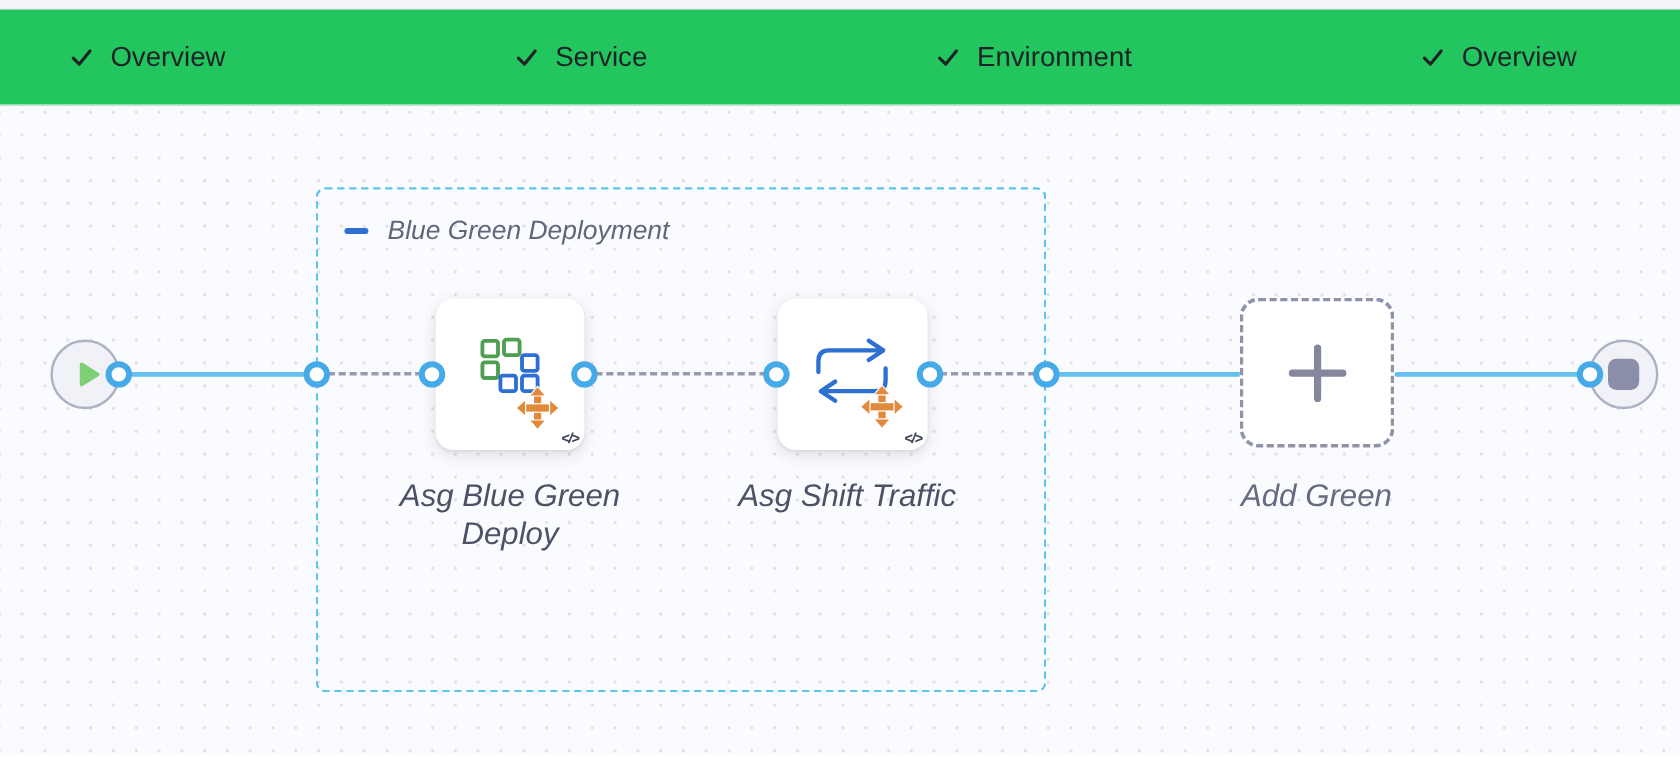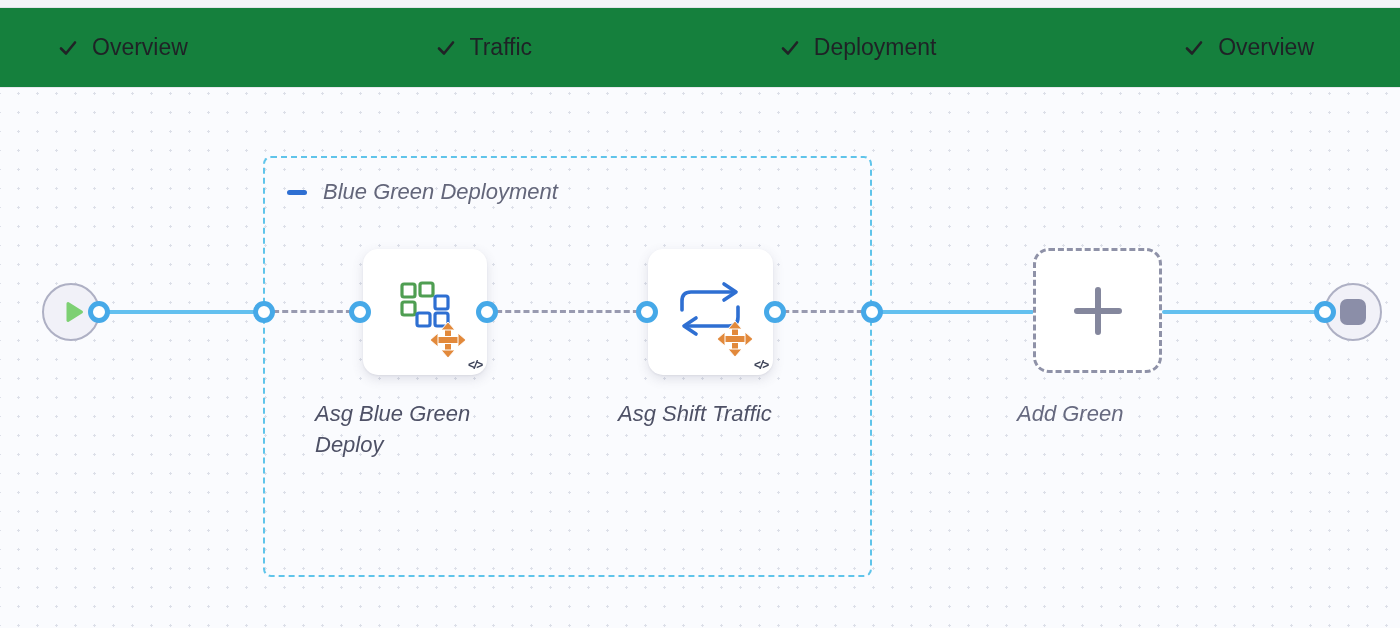--- a/index.html
+++ b/index.html
@@ -11,21 +11,21 @@
   }
 
   
   .top-strip {
     height: 8px;
     background: #f3f4f8;
     border-bottom: 1px solid #e2e3ea;
   }
   .tabbar {
     height: 80px;
-    background: #15803d;
+    background: #22c55e;
     border-bottom: 1px solid #e7e8ee;
     display: flex;
     align-items: stretch;
     justify-content: space-between;
     padding: 0 50px 0 22px;
   }
   .tab {
     position: relative;
     display: flex;
     align-items: center;
@@ -154,52 +154,53 @@
   .end-node { left: 1324px; }
   .stop-square {
     width: 26px; height: 26px;
     border-radius: 7px;
     background: #8b8ea8;
   }
 
   
   .node-label {
     position: absolute; top: 309px;
-    font-size: 22px;
+    font-size: 26px;
     line-height: 31px;
+    text-align: center;
     color: #4e5166;
     z-index: 4;
   }
   .label-step1 { left: 315px; width: 220px; }
-  .label-step2 { left: 618px; width: 220px; }
+  .label-step2 { left: 596px; width: 220px; }
   .label-addstep { left: 1017px; width: 160px; color: #676a80; }
 </style>
 </head>
 <body>
 
 <div class="top-strip"></div>
 
 <div class="tabbar">
   <div class="tab">
     <svg class="check-icon" viewBox="0 0 20 20">
         <path d="M3 10.5 L8 15.5 L17 4.5" fill="none" stroke="#202326" stroke-width="2.6" stroke-linecap="round" stroke-linejoin="round"></path>
       </svg>
     <span class="tab-label">Overview</span>
   </div>
   <div class="tab">
     <svg class="check-icon" viewBox="0 0 20 20">
         <path d="M3 10.5 L8 15.5 L17 4.5" fill="none" stroke="#202326" stroke-width="2.6" stroke-linecap="round" stroke-linejoin="round"></path>
       </svg>
-    <span class="tab-label">Traffic</span>
-  </div>
-  <div class="tab">
-    <svg class="check-icon" viewBox="0 0 20 20">
-        <path d="M3 10.5 L8 15.5 L17 4.5" fill="none" stroke="#202326" stroke-width="2.6" stroke-linecap="round" stroke-linejoin="round"></path>
-      </svg>
-    <span class="tab-label">Deployment</span>
+    <span class="tab-label">Service</span>
+  </div>
+  <div class="tab">
+    <svg class="check-icon" viewBox="0 0 20 20">
+        <path d="M3 10.5 L8 15.5 L17 4.5" fill="none" stroke="#202326" stroke-width="2.6" stroke-linecap="round" stroke-linejoin="round"></path>
+      </svg>
+    <span class="tab-label">Environment</span>
   </div>
   <div class="tab">
     <svg class="check-icon" viewBox="0 0 20 20">
         <path d="M3 10.5 L8 15.5 L17 4.5" fill="none" stroke="#202326" stroke-width="2.6" stroke-linecap="round" stroke-linejoin="round"></path>
       </svg>
     <span class="tab-label">Overview</span>
   </div>
 </div>
 
 <div class="canvas">

